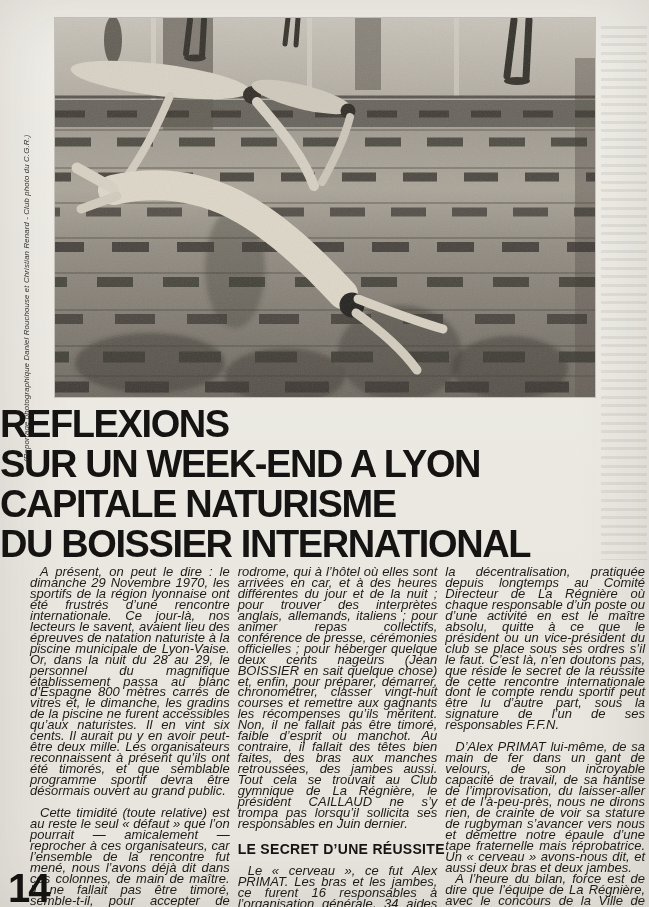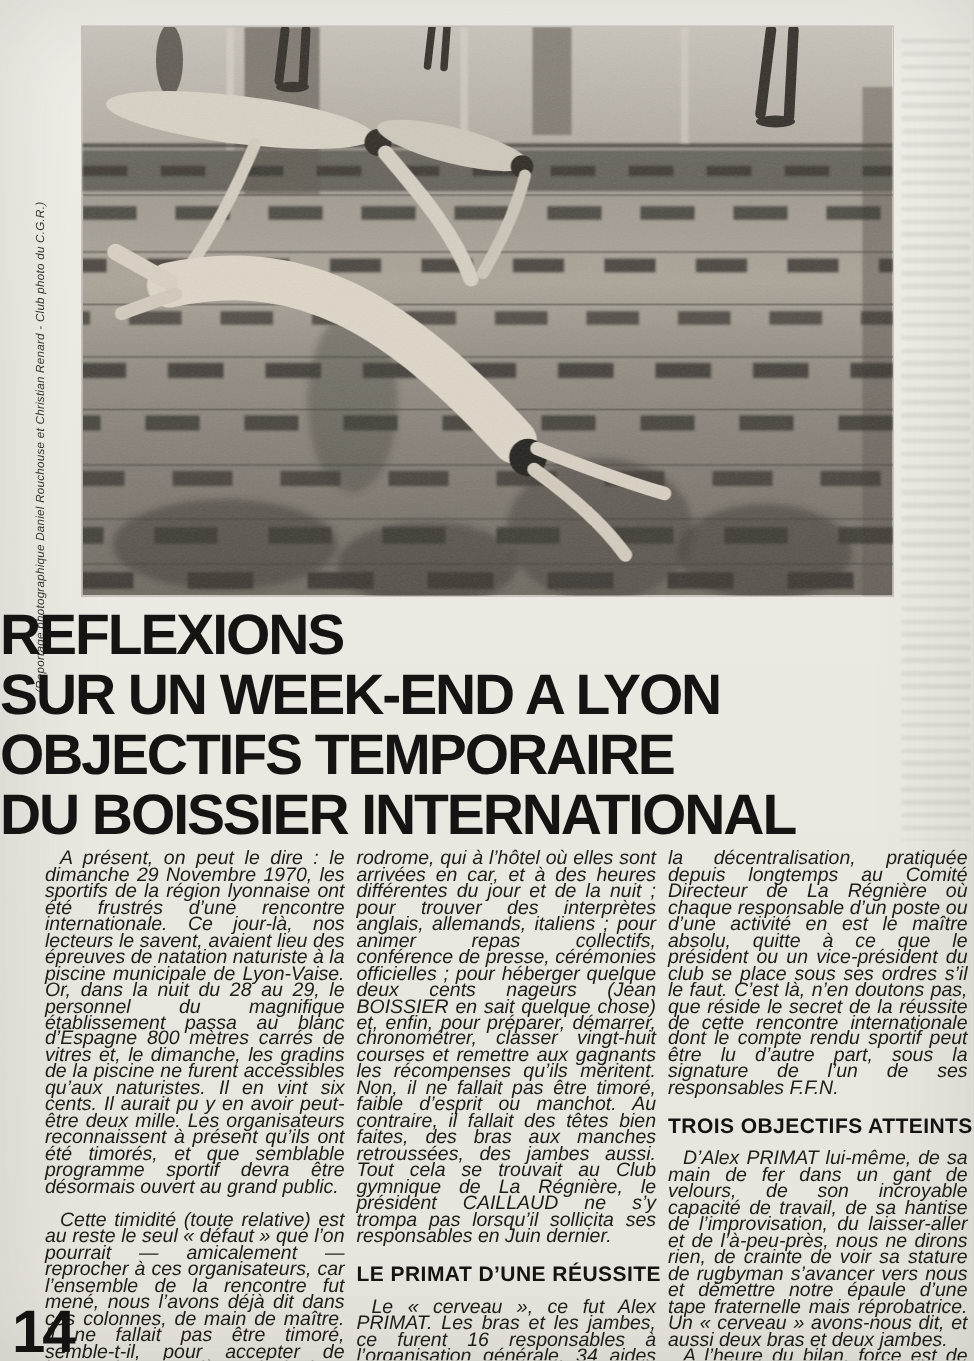--- a/index.html
+++ b/index.html
@@ -169,37 +169,36 @@
 
       <rect x="0" y="0" width="540" height="379" filter="url(#grain)" opacity="0.14"></rect>
     </svg>
   </div>
 
   <div class="ghost-strip"></div>
 
   <div class="headline">
     <div class="hl">REFLEXIONS</div>
     <div class="hl">SUR UN WEEK-END A LYON</div>
-    <div class="hl">OBJECTIFS TEMPORAIRE</div>
+    <div class="hl">CAPITALE NATURISME</div>
     <div class="hl">DU BOISSIER INTERNATIONAL</div>
   </div>
 
   <div class="columns">
     <div class="col">
       <p class="indent">A présent, on peut le dire : le dimanche 29 Novembre 1970, les sportifs de la région lyonnaise ont été frustrés d’une rencontre internationale. Ce jour-là, nos lecteurs le savent, avaient lieu des épreuves de natation naturiste à la piscine municipale de Lyon-Vaise. Or, dans la nuit du 28 au 29, le personnel du magnifique établissement passa au blanc d’Espagne 800 mètres carrés de vitres et, le dimanche, les gradins de la piscine ne furent accessibles qu’aux naturistes. Il en vint six cents. Il aurait pu y en avoir peut-être deux mille. Les organisateurs reconnaissent à présent qu’ils ont été timorés, et que semblable programme sportif devra être désormais ouvert au grand public.</p>
       <p class="indent nogap">Cette timidité (toute relative) est au reste le seul « défaut » que l’on pourrait — amicalement — reprocher à ces organisateurs, car l’ensemble de la rencontre fut mené, nous l’avons déjà dit dans ces colonnes, de main de maître. Il ne fallait pas être timoré, semble-t-il, pour accepter de lancer les premières invitations aux clubs français et étrangers en pleine période de vacances, cinq mois avant l’événement, faute d’avoir pu le faire avant ; pour obtenir les multiples autorisations municipales ; pour mettre sur pied une structure sportive d’un côté, d’organisation générale de l’autre côté ; pour accueillir le moment venu les délégations, qui à la gare, qui à l’aé-</p>
     </div>
     <div class="col">
       <p>rodrome, qui à l’hôtel où elles sont arrivées en car, et à des heures différentes du jour et de la nuit ; pour trouver des interprètes anglais, allemands, italiens ; pour animer repas collectifs, conférence de presse, cérémonies officielles ; pour héberger quelque deux cents nageurs (Jean BOISSIER en sait quelque chose) et, enfin, pour préparer, démarrer, chronométrer, classer vingt-huit courses et remettre aux gagnants les récompenses qu’ils méritent. Non, il ne fallait pas être timoré, faible d’esprit ou manchot. Au contraire, il fallait des têtes bien faites, des bras aux manches retroussées, des jambes aussi. Tout cela se trouvait au Club gymnique de La Régnière, le président CAILLAUD ne s’y trompa pas lorsqu’il sollicita ses responsables en Juin dernier.</p>
-      <h2>LE PRIMAT D’UNE RÉUSSITE</h2>
+      <h2>LE SECRET D’UNE RÉUSSITE</h2>
       <p class="indent nogap">Le « cerveau », ce fut Alex PRIMAT. Les bras et les jambes, ce furent 16 responsables à l’organisation générale, 34 aides et responsables particuliers à l’organisation technique, 6 responsables et surveillants à la piscine, 6 responsables municipaux et une partie de leur personnel, 12 accompagnateurs pour les arrivées et les départs — soit au total 67 membres du C.G.R. et 2 membres du C.S. Nature et Vérité. La méthode, ce fut</p>
     </div>
     <div class="col">
       <p>la décentralisation, pratiquée depuis longtemps au Comité Directeur de La Régnière où chaque responsable d’un poste ou d’une activité en est le maître absolu, quitte à ce que le président ou un vice-président du club se place sous ses ordres s’il le faut. C’est là, n’en doutons pas, que réside le secret de la réussite de cette rencontre internationale dont le compte rendu sportif peut être lu d’autre part, sous la signature de l’un de ses responsables F.F.N.</p>
-      <h2>TROIS OBJECTIFS ATTEINTS</h2>
       <p class="indent nogap">D’Alex PRIMAT lui-même, de sa main de fer dans un gant de velours, de son incroyable capacité de travail, de sa hantise de l’improvisation, du laisser-aller et de l’à-peu-près, nous ne dirons rien, de crainte de voir sa stature de rugbyman s’avancer vers nous et démettre notre épaule d’une tape fraternelle mais réprobatrice. Un « cerveau » avons-nous dit, et aussi deux bras et deux jambes.</p>
       <p class="indent nogap">A l’heure du bilan, force est de dire que l’équipe de La Régnière, avec le concours de la Ville de Lyon, est digne des plus grands éloges, ne serait-ce que sur le seul plan de l’excellente tenue générale des cérémonies du samedi 28 et des épreuves du lendemain à la piscine de Vaise. En acceptant cette lourde responsabilité, le C.G.R. s’était fixé</p>
     </div>
   </div>
 
   <div class="pagenum">14</div>
 
 </div>
 
 </body></html>

